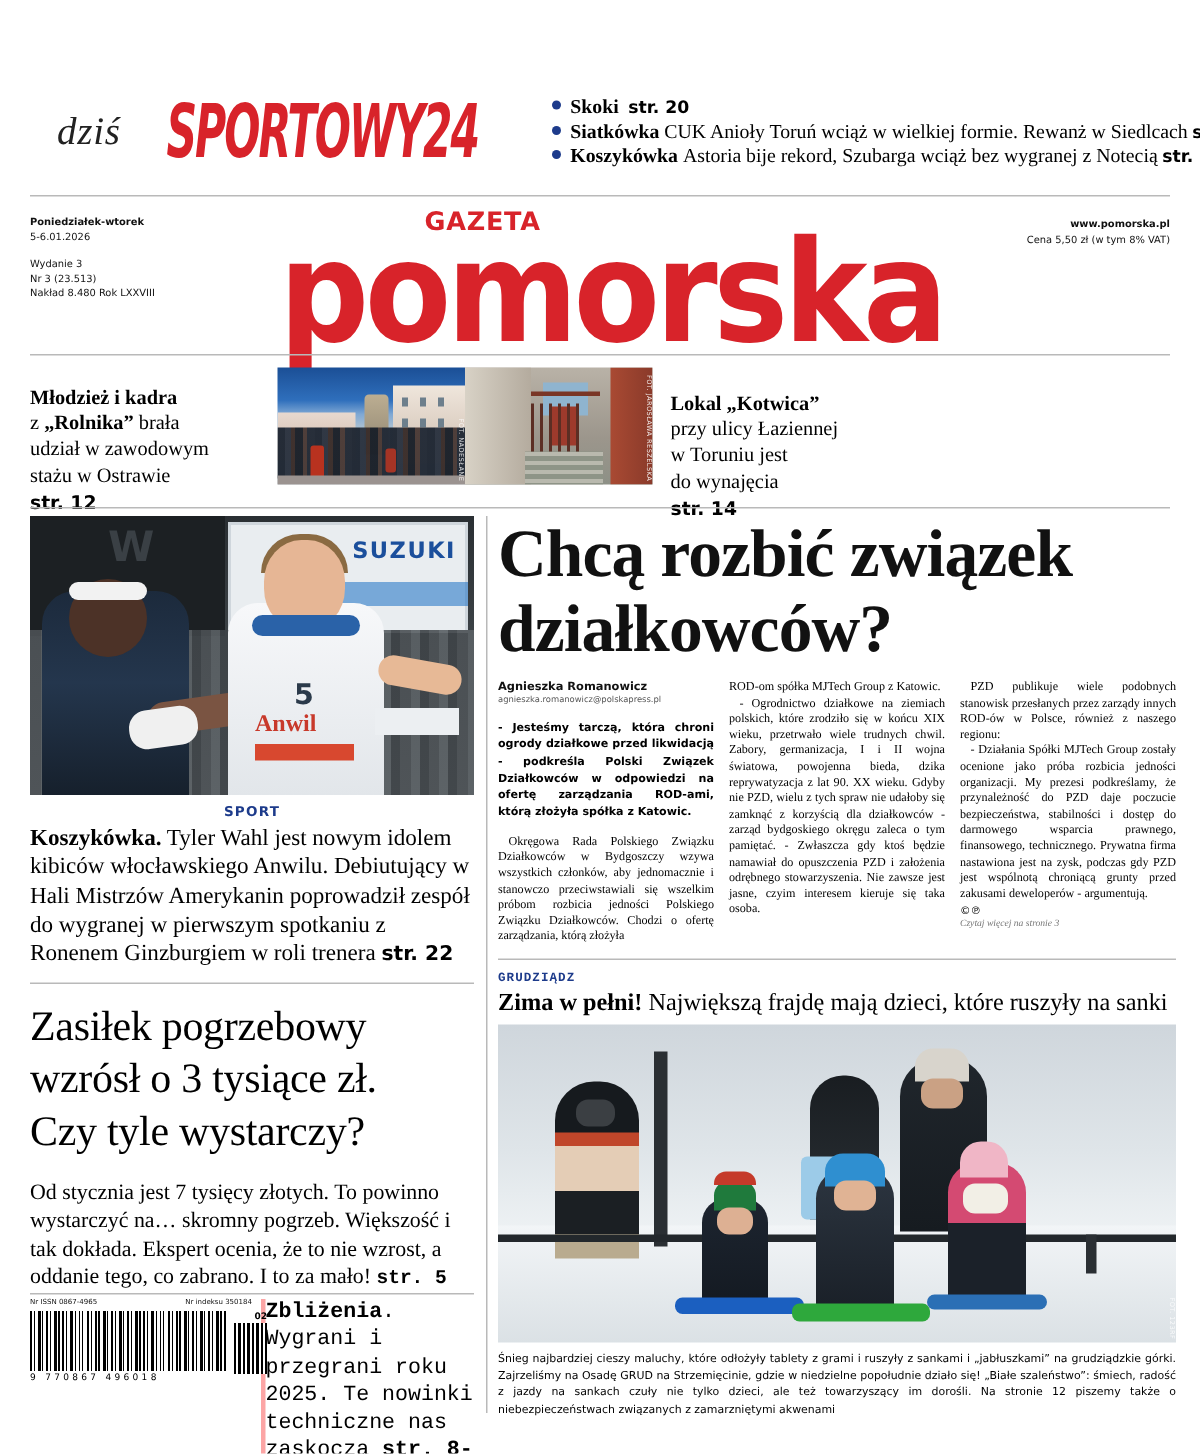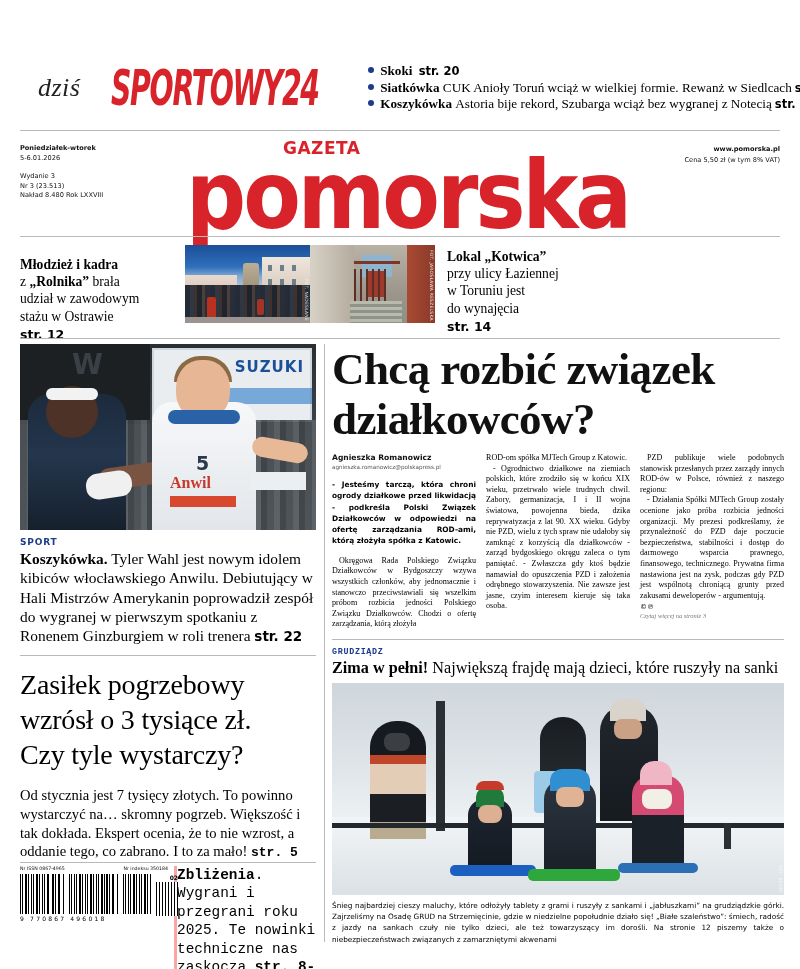--- a/index.html
+++ b/index.html
@@ -166,21 +166,21 @@
   .ph-basket .w-num{position:absolute;left:176px;top:108px;
     font-family:"DejaVu Sans",sans-serif;font-weight:700;font-size:19px;color:#2b3a4a;}
   .ph-basket .w-anwil{position:absolute;left:150px;top:130px;
     font-family:"Liberation Serif",serif;font-weight:700;font-size:16px;color:#c8392b;}
   .ph-basket .w-orlen{position:absolute;left:150px;top:152px;width:66px;height:11px;background:#d8482f;}
   .ph-basket .w-armR{position:absolute;left:232px;top:96px;width:56px;height:20px;background:#e7b996;border-radius:10px;transform:rotate(10deg);}
   .ph-basket .toy{position:absolute;right:10px;top:128px;width:56px;height:18px;background:#eceff2;}
 
   .sportlabel {
     font-family:"DejaVu Sans", sans-serif; font-weight:700;
-    font-size:9px; color:#1d3b8b; letter-spacing:.8px; margin-top:7px;
+    font-size:9px; color:#1d3b8b; letter-spacing:.8px; margin-top:7px;text-align:center;
   }
   .sportbody {
     font-family:"Liberation Serif", serif; font-size:15.4px; line-height:19.3px;
     margin-top:2px;
   }
   .sportbody b { font-weight:700; }
   .sb-str { font-family:"DejaVu Sans", sans-serif; font-weight:700; font-size:13.5px; }
 
   .hr-left { height:1px; background:#b9b9b9; margin:9px 0 0 0; }
 
@@ -364,21 +364,21 @@
       <div class="wallL"></div>
       <div class="sky"></div>
       <div class="door"></div>
       <div class="gate"></div>
       <div class="bar"></div>
       <div class="wallR"></div>
       <div class="steps"></div>
       <div class="photocredit dark">FOT. JAROSŁAWA RESZELSKA</div>
     </div>
 
-    <div class="teaser" style="margin-left:12px;width:150px;padding-top:12px;">
+    <div class="teaser" style="margin-left:12px;width:150px;padding-top:24px;">
       <div class="t-text">
         <b>Lokal „Kotwica”</b><br>
         <span>przy ulicy Łaziennej</span><br>
         <span>w Toruniu jest</span><br>
         <span>do wynajęcia</span>
         <span class="t-str">str. 14</span>
       </div>
     </div>
   </div>
 

